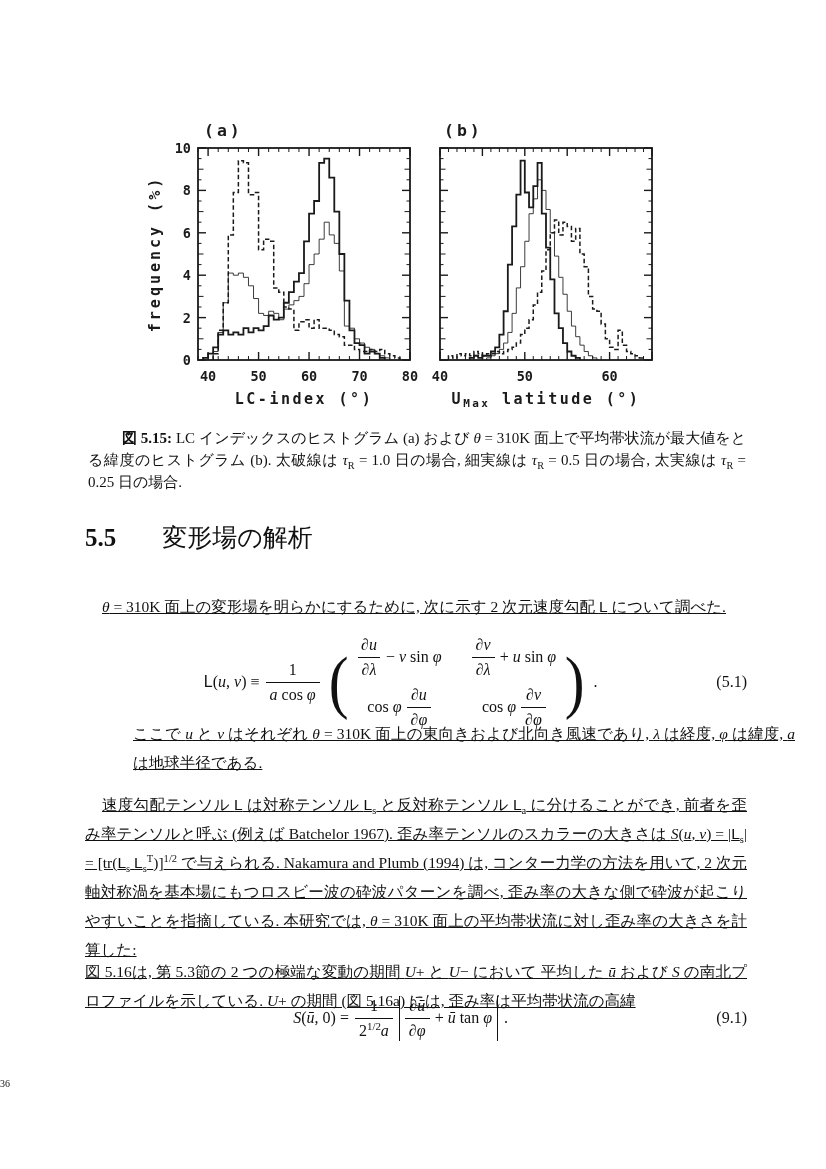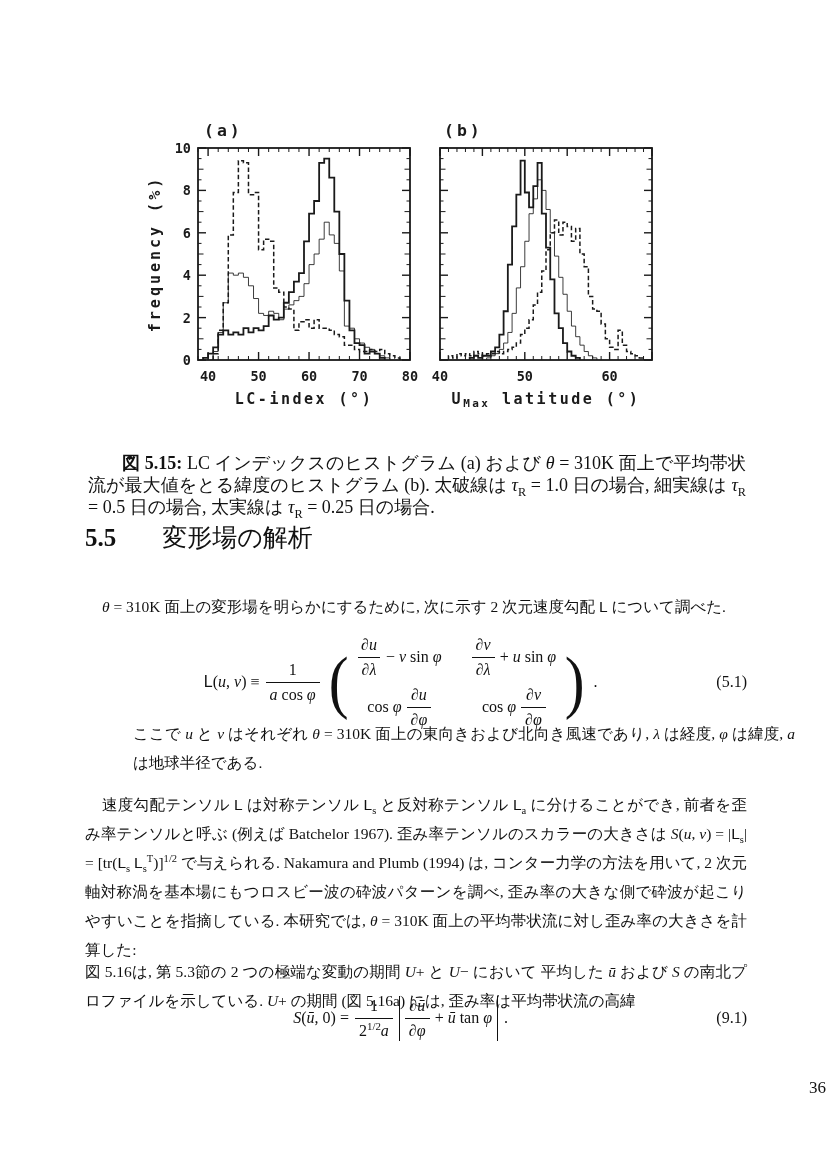--- a/index.html
+++ b/index.html
@@ -9,30 +9,30 @@
     overflow:hidden;
   }
   .abs{position:absolute;}
   
   .figure{left:130px;top:112px;display:flex;}
   svg{display:block;}
   svg text{font-family:"DejaVu Sans Mono","Liberation Mono",monospace;fill:#1a1a1a;}
   
   .caption{
     left:88px;top:427px;width:658px;
-    font-size:18px;line-height:22px;text-align:justify;text-indent:34px;margin-top:25px;
+    font-size:15px;line-height:22px;text-align:justify;text-indent:34px;
   }
   .caption b{font-weight:bold;}
   
   .heading{left:85px;top:521px;font-size:25px;white-space:nowrap;}
   .sec-num{font-weight:bold;margin-top:20px;}
   .sec-title{margin-left:46px;}
   
   .body-par{
-    left:85px;width:662px;font-size:15.5px;line-height:29px;text-align:justify;
+    left:85px;width:662px;font-size:15.5px;line-height:29px;text-align:justify;text-decoration:underline;
   }
   .indent{text-indent:17px;}
   i{font-style:italic;}
   .sf{font-family:"Liberation Sans","DejaVu Sans",sans-serif;font-style:normal;}
   sub,sup{font-size:68%;line-height:0;}
   
   .eq{left:85px;width:662px;display:flex;align-items:center;font-size:16px;}
   .eq-body{flex:1;display:flex;justify-content:center;align-items:center;gap:6px;}
   .eqnum{font-size:16px;}
   .frac{display:inline-flex;flex-direction:column;align-items:center;
@@ -41,21 +41,21 @@
   .frac .den{border-top:1.2px solid #111;padding:2px 4px 0;}
   .bigp{font-family:"Liberation Serif",serif;font-size:70px;font-weight:400;
         line-height:0;transform:scaleX(0.85);margin:0 1px;}
   .matrix{display:grid;grid-template-columns:auto auto;column-gap:30px;row-gap:5px;
           justify-items:center;align-items:center;}
   .cell{display:inline-flex;align-items:center;gap:5px;}
   .absgrp{display:inline-flex;align-items:stretch;}
   .absin{display:inline-flex;align-items:center;gap:5px;padding:0 5px;}
   .vb{border-left:1.4px solid #111;}
   
-  .pageno{left:0;top:1078px;width:826px;text-align:right;font-size:17px;}
+  .pageno{left:0;top:1078px;width:826px;text-align:left;font-size:10px;}
 </style>
 </head>
 <body>
 
 <div class="abs figure">
   <svg width="300" height="300" viewBox="0 0 300 300">
       <defs>
         <clipPath id="cp0">
           <rect x="68" y="36" width="212" height="212"></rect>
         </clipPath>

